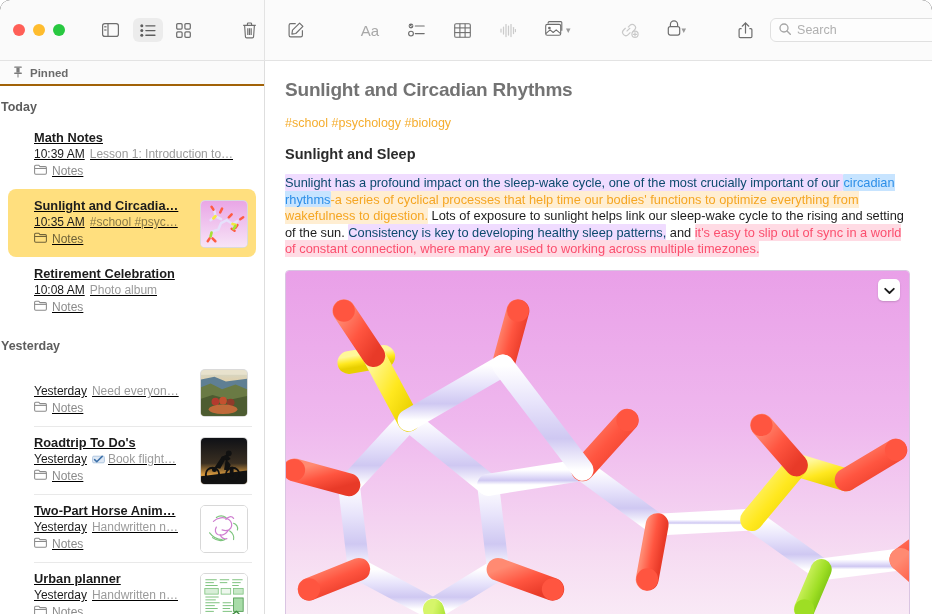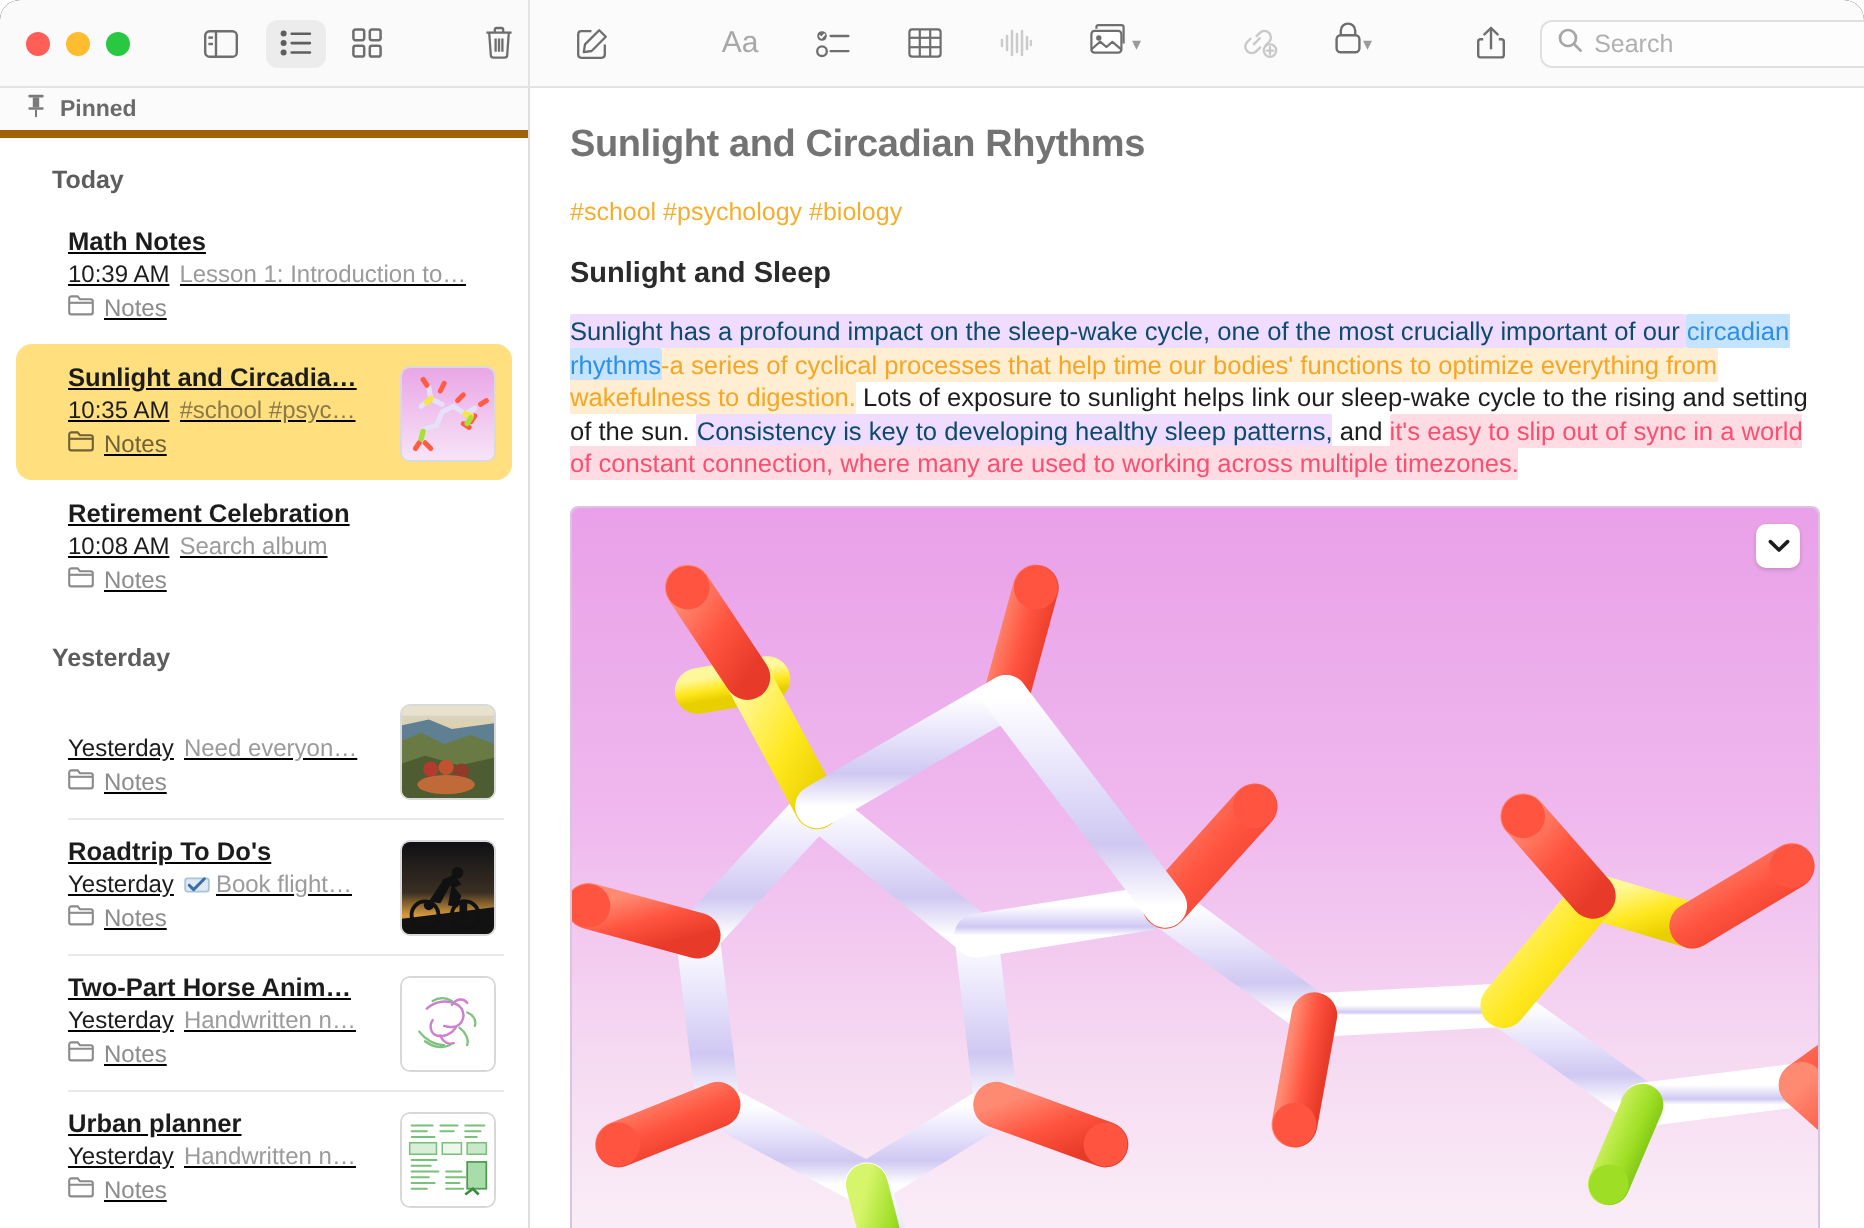--- a/index.html
+++ b/index.html
@@ -13,21 +13,21 @@
     width: 932px; height: 614px;
     position: relative;
     display: flex; flex-direction: column;
     border-radius: 10px;
     overflow: hidden;
     background: #ffffff;
   }
 
   
   .titlebar {
-    height: 44px;
+    height: 61px;
     display: flex; align-items: center;
     background: #000000;
     border-bottom: 1px solid #e3e3e3;
     flex: none;
   }
   .tb-left {
     width: 265px; height: 100%;
     display: flex; align-items: center;
     padding-left: 13px;
     border-right: 1px solid #e3e3e3;
@@ -87,28 +87,28 @@
     background: #ffffff;
     border-right: 1px solid #dedede;
     display: flex; flex-direction: column;
     overflow: hidden;
   }
   .pinned-bar {
     height: 25px; flex: none;
     display: flex; align-items: center; gap: 7px;
     padding-left: 13px;
     background: #fbfbfb;
-    border-bottom: 4px solid #a16207;
+    border-bottom: 2px solid #a16207;
   }
   .pinned-bar .label {
     font-size: 11.5px; font-weight: 700; color: #6a6a6a;
   }
   .section-head {
     font-size: 12.5px; font-weight: 700; color: #5d5d5d;
-    padding: 14px 0 7px 26px;
+    padding: 14px 0 7px 1px;
   }
   .note-list { flex: 1; overflow: hidden; }
 
   .note-row {
     position: relative;
     margin: 0 8px;
     padding: 8px 8px 9px 26px;
     display: flex; align-items: flex-end;
     min-height: 60px;
     text-decoration: underline;
@@ -471,21 +471,21 @@
             </svg>
           </div>
         </div>
 
         <div class="note-row after-selected">
 
           <div class="note-main">
             <div class="note-title">Retirement Celebration</div>
             <div class="note-sub">
               <span class="note-date">10:08 AM</span>
-              <span class="note-snippet">Search album</span>
+              <span class="note-snippet">Photo album</span>
             </div>
             <div class="note-folder">
               <span>
                 <svg width="13" height="11" viewBox="0 0 13 11" fill="none" stroke="#8b8b8b" stroke-width="1.05">
                   <path d="M0.6 2.3c0-.6.5-1.1 1.1-1.1h3.1l1.2 1.4h5.3c.6 0 1.1.5 1.1 1.1v5.4c0 .6-.5 1.1-1.1 1.1H1.7c-.6 0-1.1-.5-1.1-1.1z"></path>
                   <line x1="0.7" y1="4.4" x2="12.3" y2="4.4"></line>
                 </svg>
               </span>
               <span>Notes</span>
             </div>

